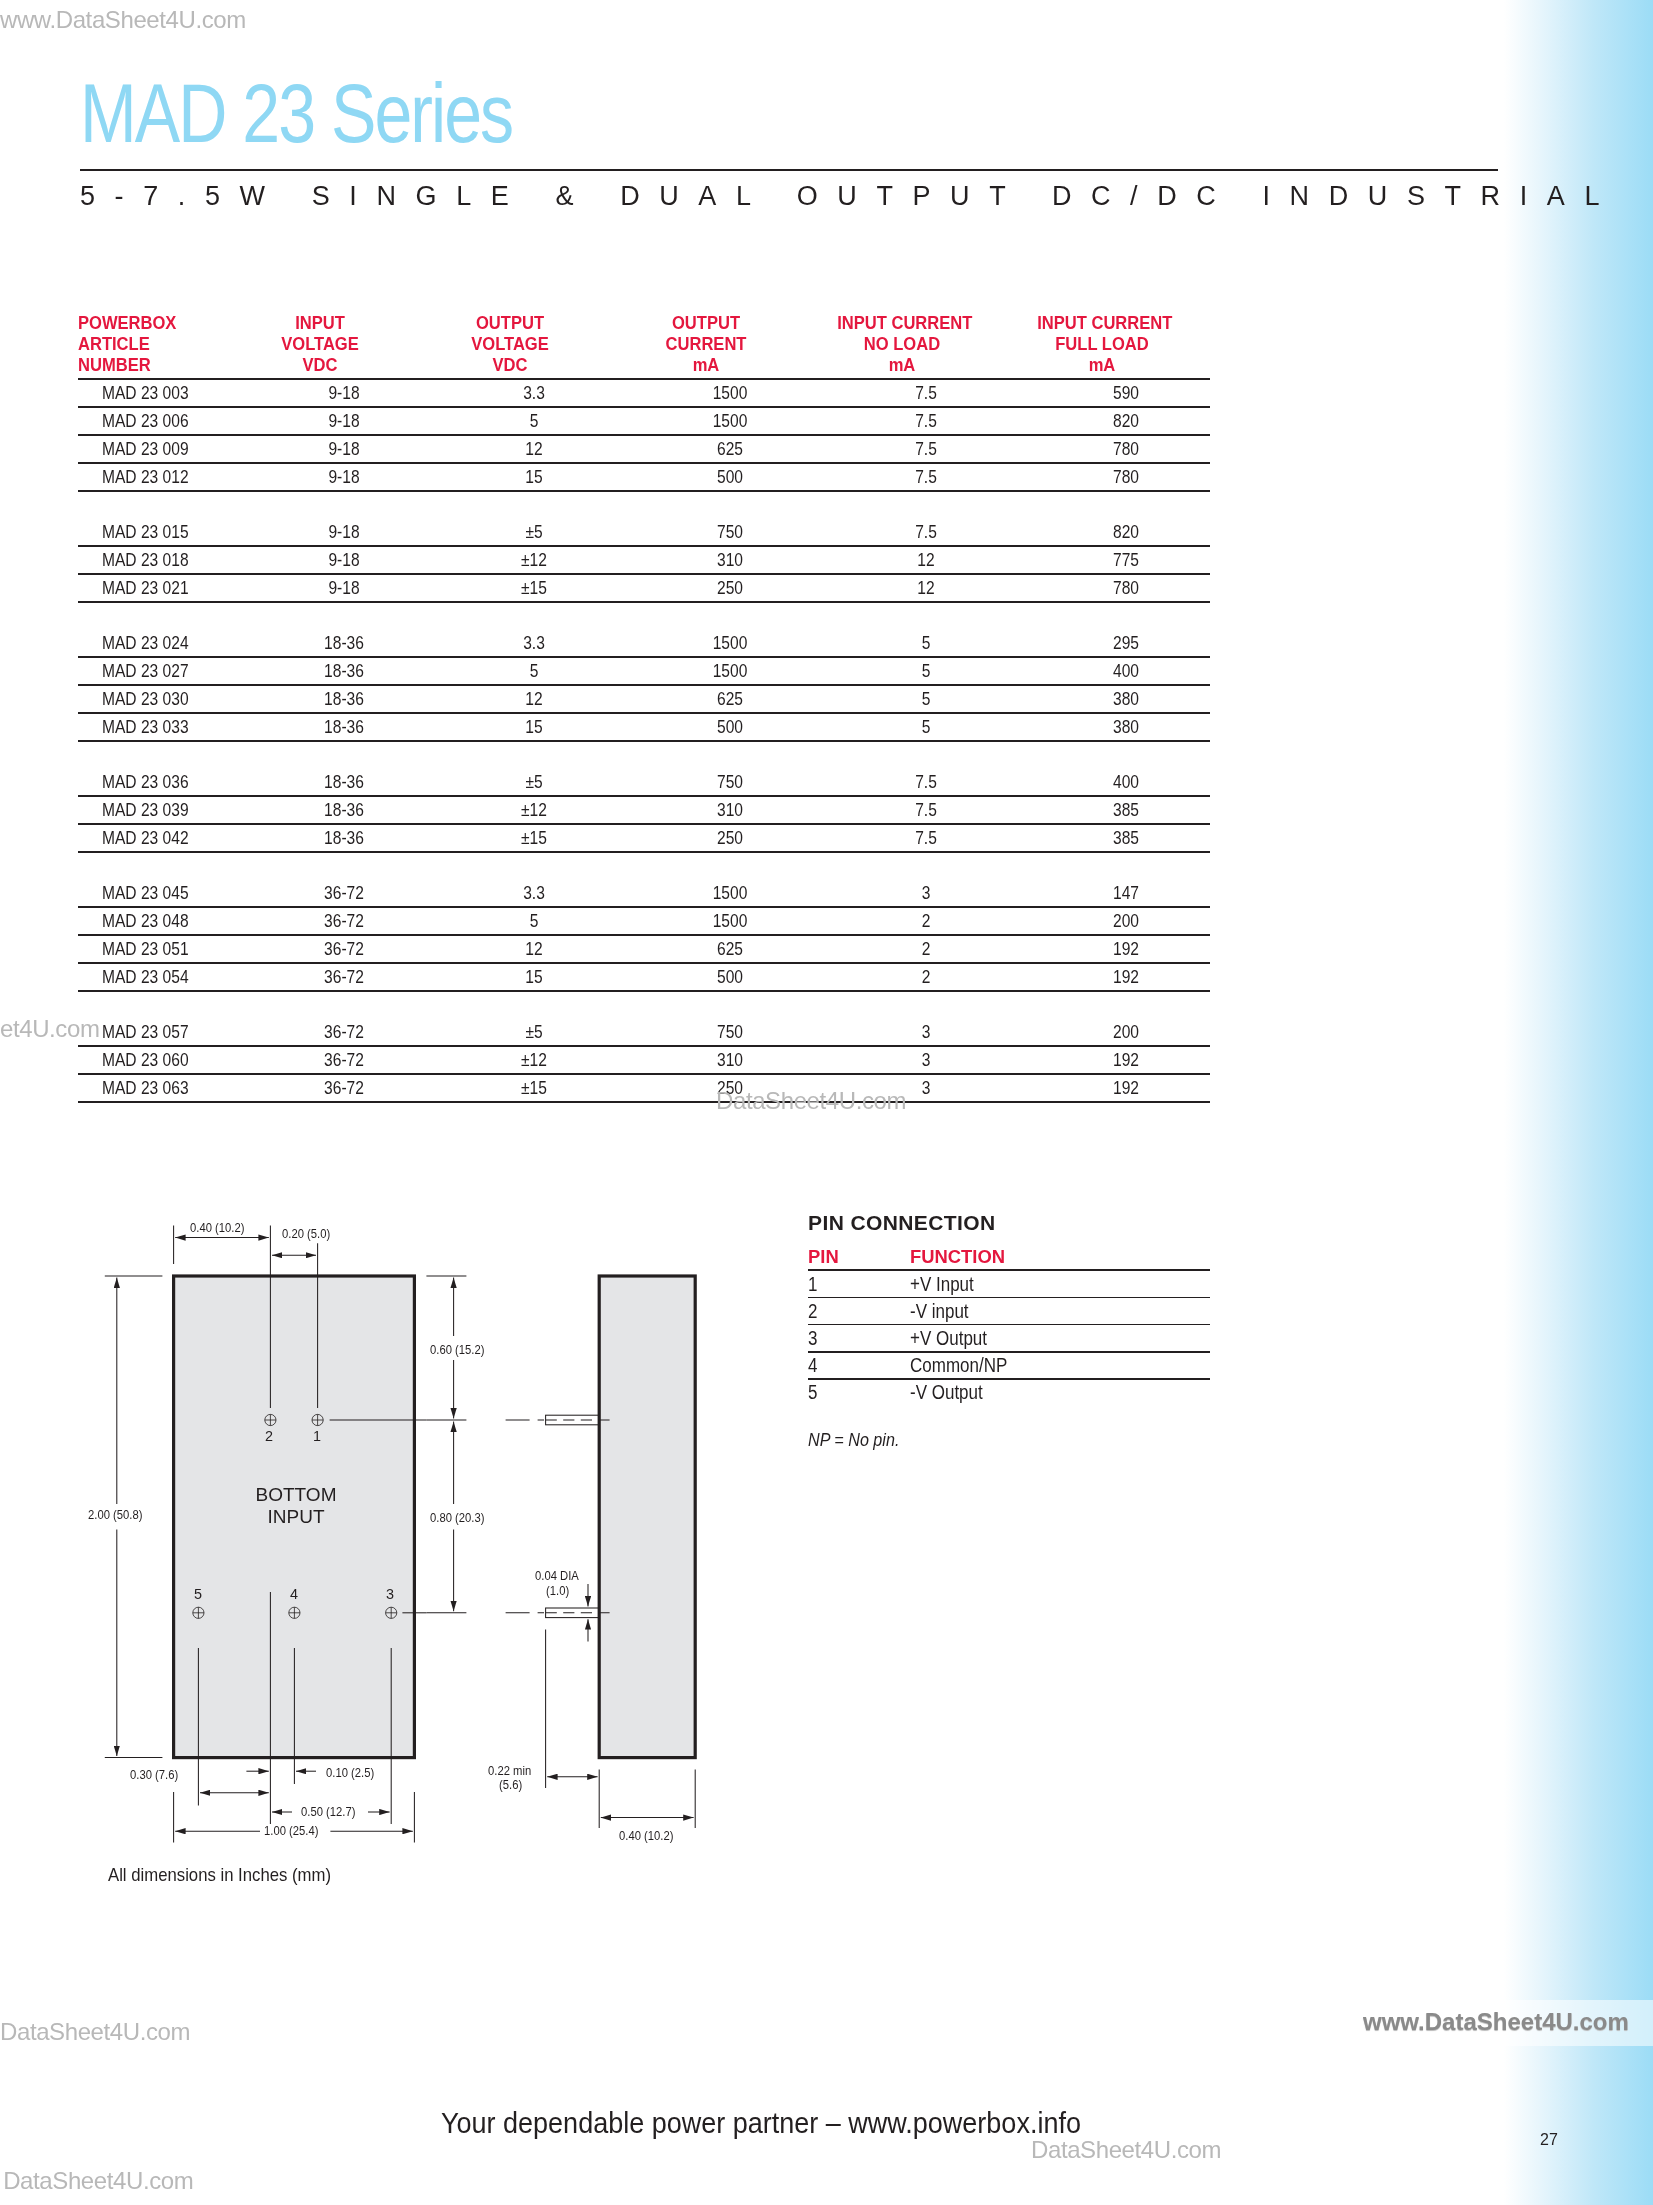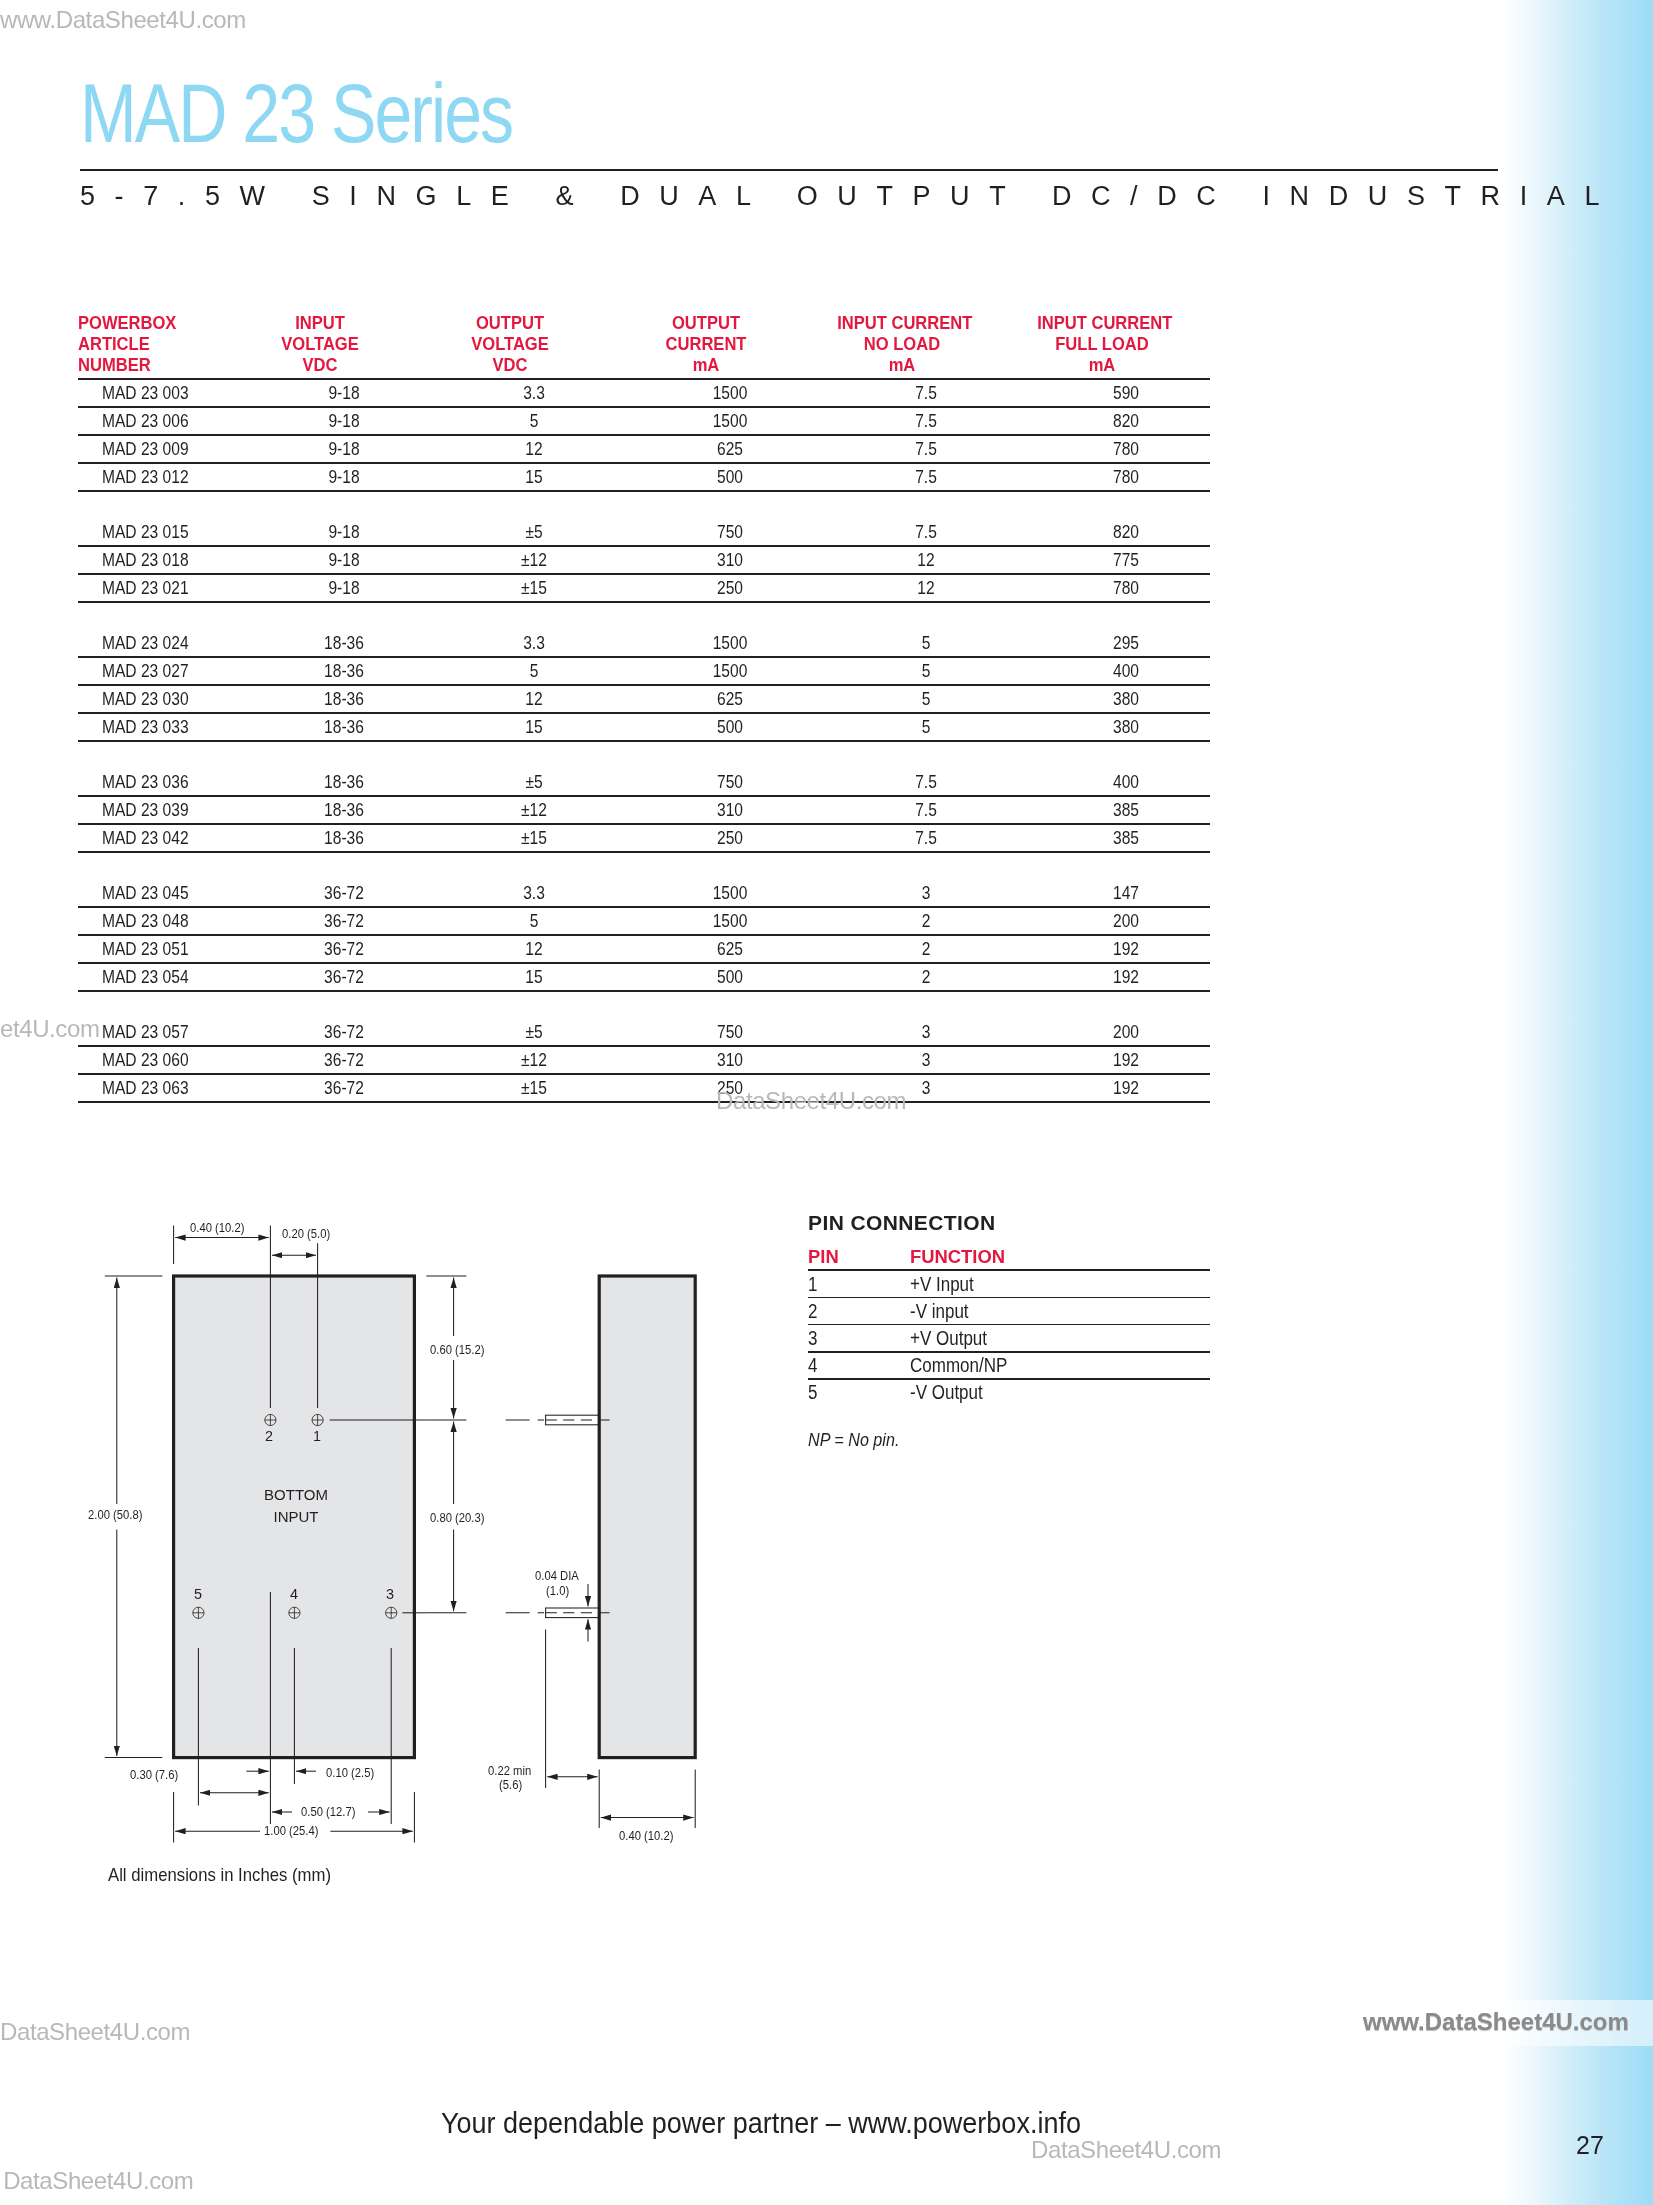--- a/index.html
+++ b/index.html
@@ -50,25 +50,25 @@
   .pin-title { font-size:21px; font-weight:bold; letter-spacing:0.4px; color:#231f20; height:32px; }
   .pin-head { position:relative; height:25.6px; }
   .pin-head span { position:absolute; top:3.2px; color:#e4173e; font-weight:bold; font-size:18.4px; }
   .pin-row { position:relative; height:25.6px; }
   .pin-row span { position:absolute; top:1.6px; font-size:20px; transform:scaleX(0.85); transform-origin:left top; white-space:nowrap; }
   .pin-note { margin-top:24px; font-size:19px; font-style:italic; transform:scaleX(0.85); transform-origin:left top; }
 
   .diagram { position:absolute; left:0; top:1200px; width:720px; height:720px; }
   .dim { position:absolute; font-size:12.8px; white-space:nowrap; transform:scaleX(0.88); transform-origin:left top; color:#231f20; }
   .pin-label { position:absolute; font-size:14.4px; }
-  .bv { position:absolute; font-size:15px; text-align:center; line-height:21.6px; }
+  .bv { position:absolute; font-size:19px; text-align:center; line-height:21.6px; }
   .caption { position:absolute; left:108px; top:1864px; font-size:19px; transform:scaleX(0.88); transform-origin:left top; white-space:nowrap; }
 
   .footer { position:absolute; left:441px; top:2106px; font-size:30px; white-space:nowrap; transform:scaleX(0.9); transform-origin:left top; color:#231f20; }
-  .page-num { position:absolute; left:1576px; top:2131px; font-size:25px; color:#231f20; }
+  .page-num { position:absolute; left:1540px; top:2131px; font-size:16px; color:#231f20; }
 </style>
 </head>
 <body>
 
 <div class="sidebar"></div>
 
 <div class="wm" style="left:0;top:6.4px;">www.DataSheet4U.com</div>
 
 <h1 class="title" style="margin:0;">MAD 23 Series</h1>
 <div class="title-rule"></div>

